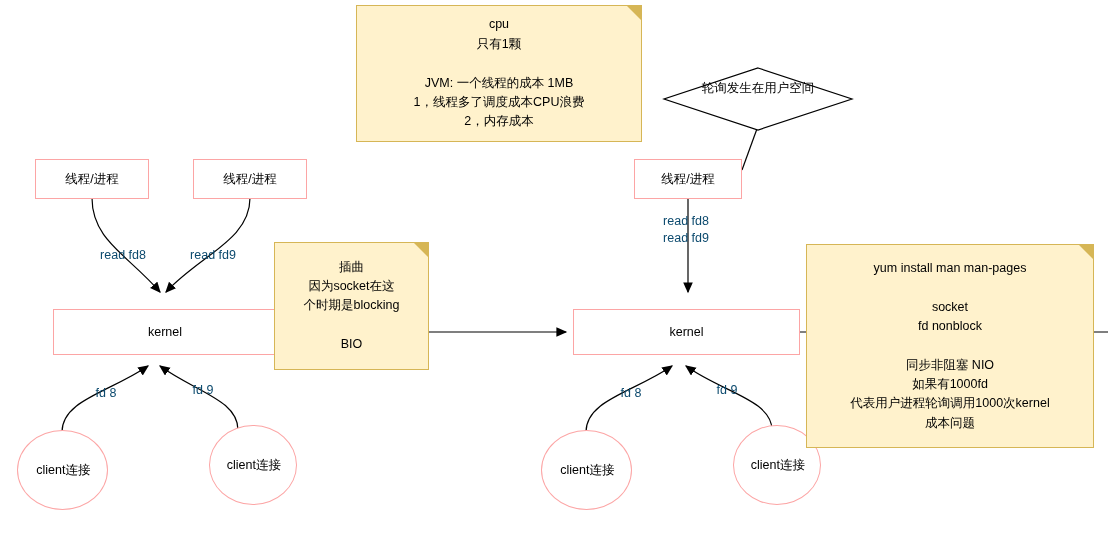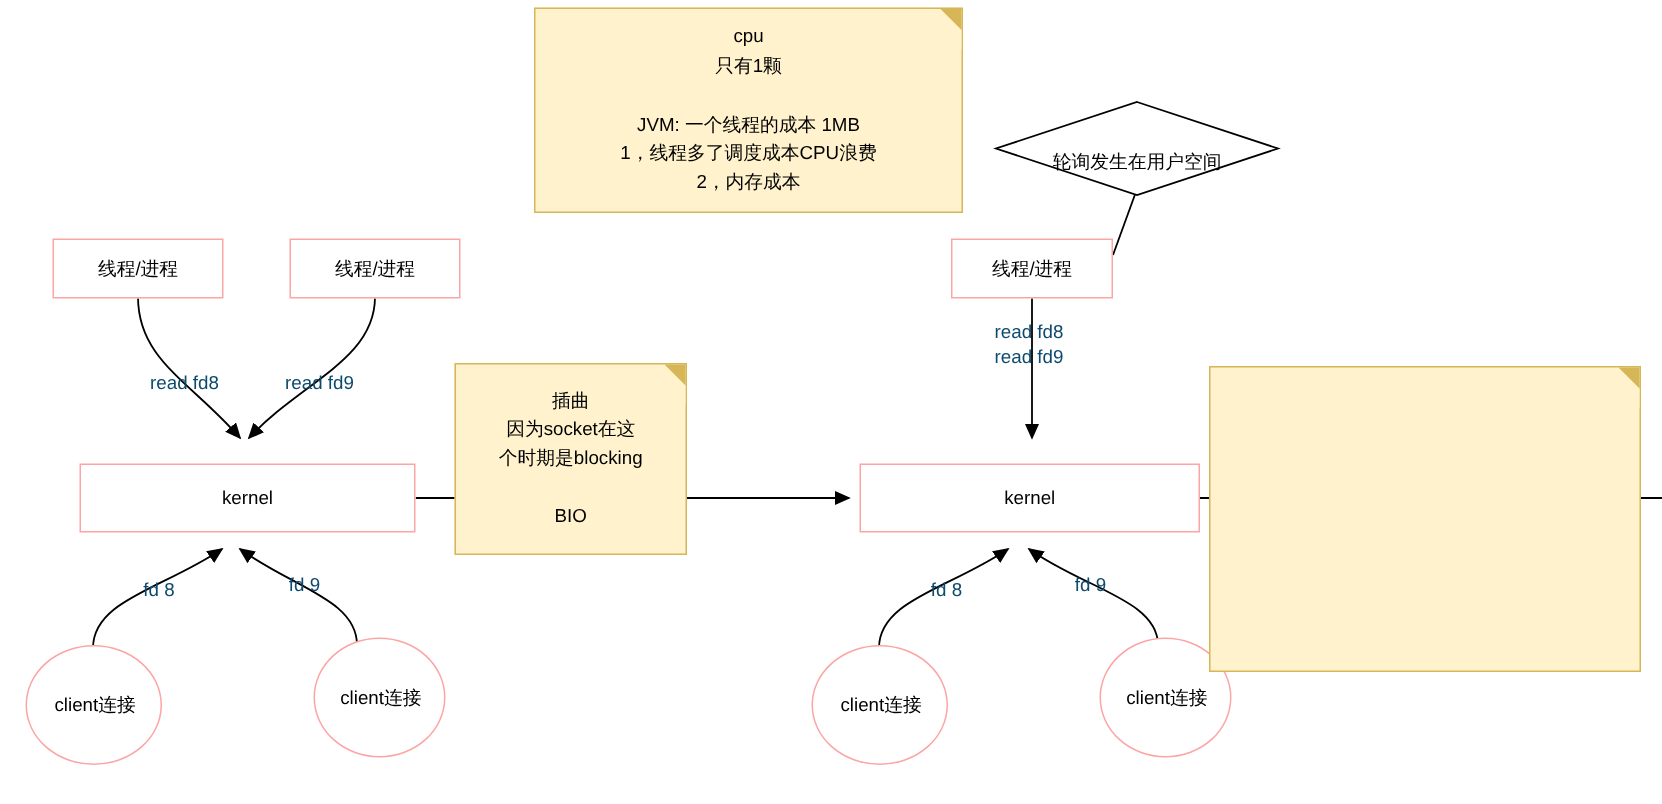--- a/index.html
+++ b/index.html
@@ -152,42 +152,51 @@
   </div>
 
   <div class="node circle" style="left:541px; top:430px; width:91px; height:80px;">
     <span style="display:block; width:56px;">client连接</span>
   </div>
 
   <div class="node circle" style="left:733px; top:425px; width:88px; height:80px;">
     <span style="display:block; width:56px;">client连接</span>
   </div>
 
-  <div class="diamond-label" style="left:679px; top:100px; width:158px;">轮询发生在用户空间</div>
+  <div class="diamond-label" style="left:679px; top:80px; width:158px;">轮询发生在用户空间</div>
 
   <div class="note" style="left:317px; top:5px; width:286px; height:137px;margin-left:39px;">
     <span>cpu
 只有1颗
 
 JVM: 一个线程的成本  1MB
 1，线程多了调度成本CPU浪费
 2，内存成本</span>
     <span class="fold"><span class="fold-inner"></span></span>
   </div>
 
-  <div class="note" style="left:303px; top:242px; width:155px; height:128px;">
+  <div class="note" style="left:274px; top:242px; width:155px; height:128px;">
     <span>插曲
 因为socket在这
 个时期是blocking
 
 BIO</span>
     <span class="fold"><span class="fold-inner"></span></span>
   </div>
 
   <div class="note" style="left:806px; top:244px; width:288px; height:204px;">
+    <span>yum install man  man-pages
+
+socket
+fd nonblock
+
+同步非阻塞   NIO
+如果有1000fd
+代表用户进程轮询调用1000次kernel
+成本问题</span>
     <span class="fold"><span class="fold-inner"></span></span>
   </div>
 
   <div class="label" style="left:83px; top:247px; width:80px;">read fd8</div>
   <div class="label" style="left:173px; top:247px; width:80px;">read fd9</div>
   <div class="label" style="left:641px; top:213px; width:90px;">read fd8
 read fd9</div>
 
   <div class="label" style="left:86px; top:385px; width:40px;">fd 8</div>
   <div class="label" style="left:183px; top:382px; width:40px;">fd 9</div>

